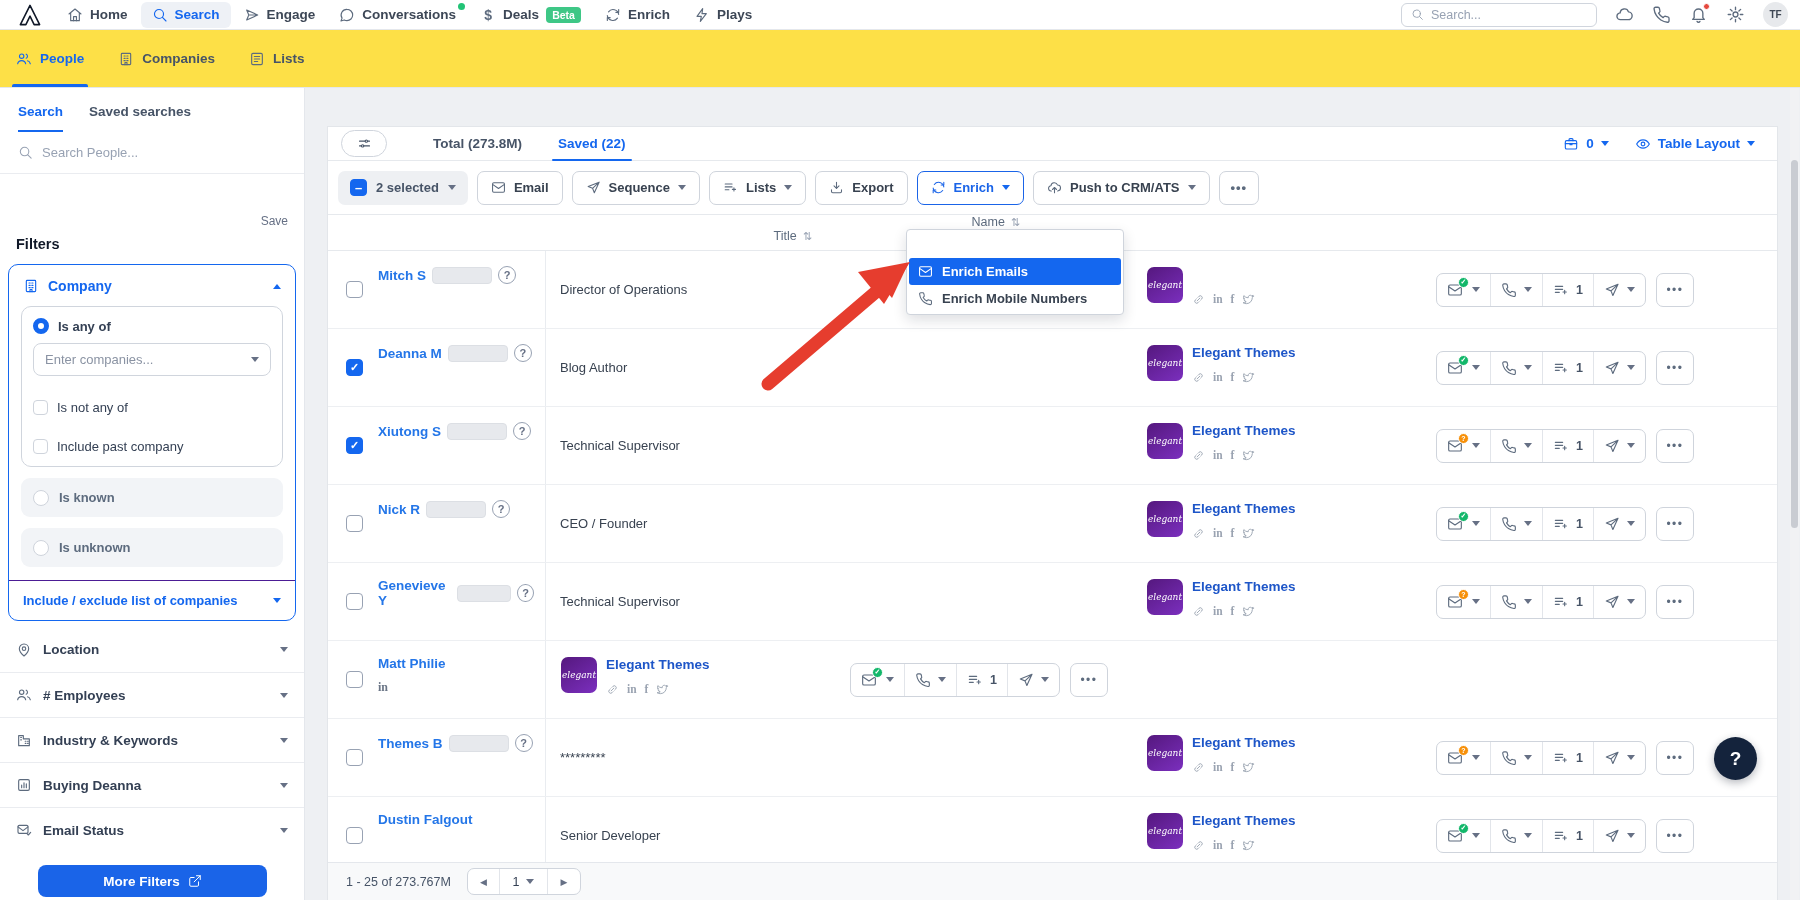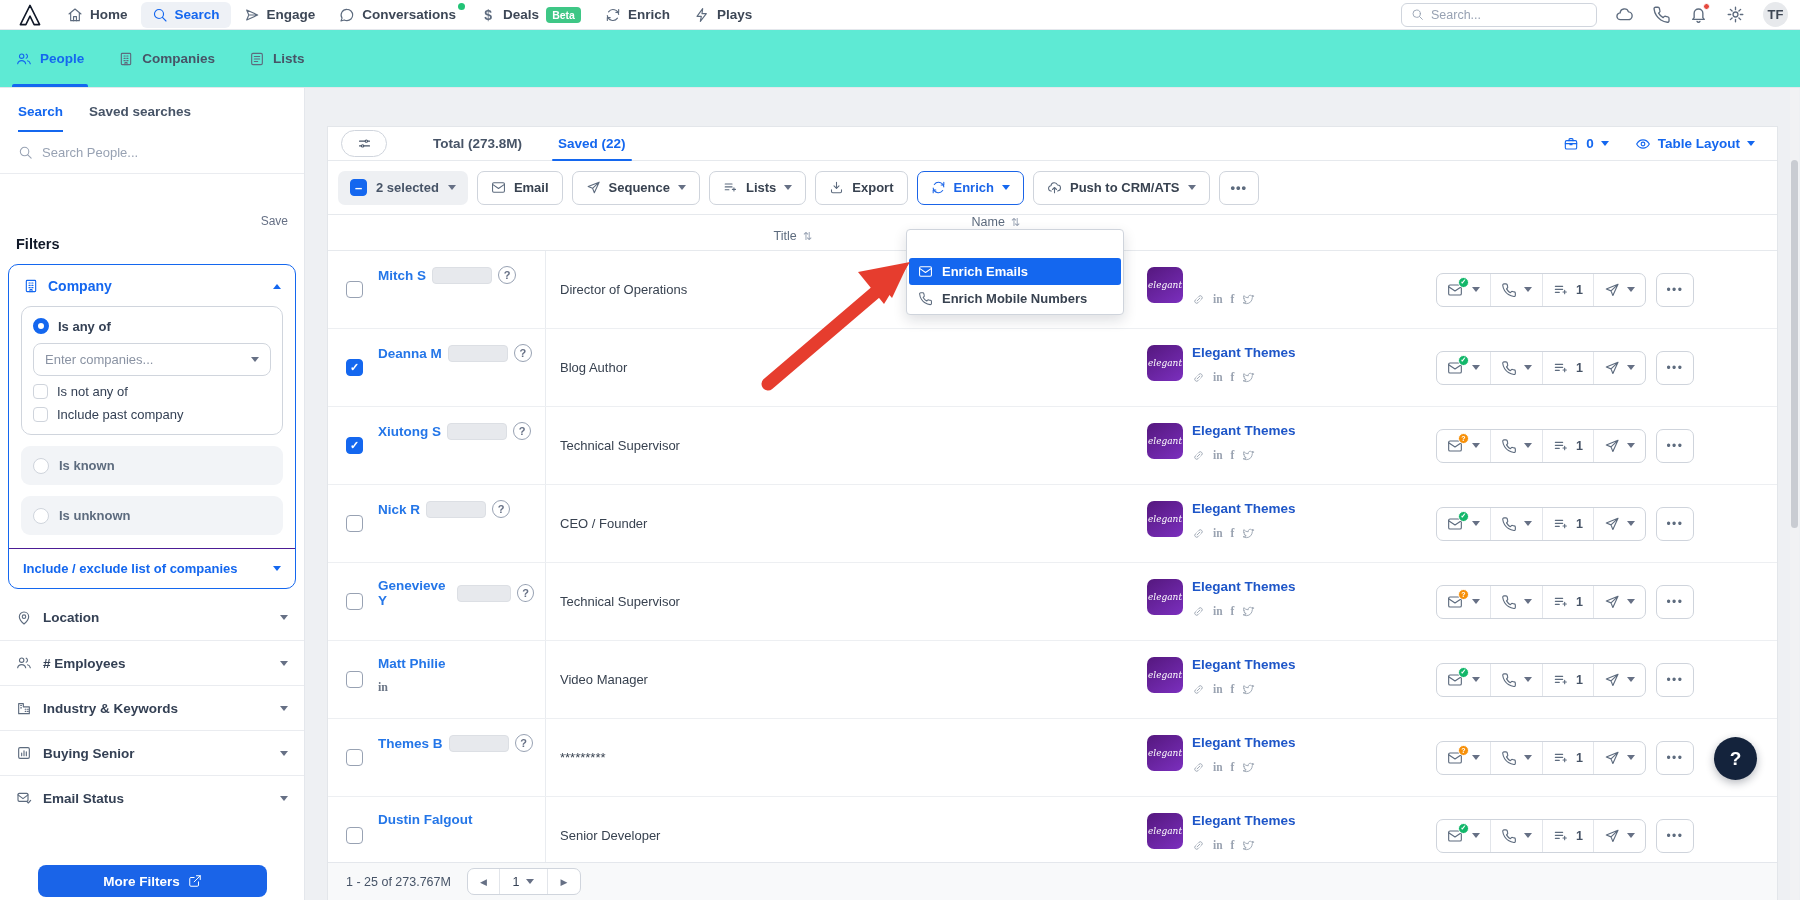--- a/index.html
+++ b/index.html
@@ -17,24 +17,24 @@
   .nav-item.active .ic { color:#1467ef; }
   .beta { background:#3ec786; color:#fff; font-size:10.5px; font-weight:700; padding:2px 6px; border-radius:4px; }
   .gdot { position:absolute; top:1px; right:2px; width:7px; height:7px; border-radius:50%; background:#22c376; }
   .nav-right { margin-left:auto; display:flex; align-items:center; gap:18px; }
   .nav-search { width:196px; height:24px; border:1px solid #d0d5dd; border-radius:6px; display:flex; align-items:center; gap:7px; padding:0 9px; color:#98a2b3; }
   .nav-search .ic { width:13px; height:13px; }
   .nav-search input { border:none; outline:none; width:150px; font-size:12.5px; color:#475467; font-family:inherit; background:transparent; }
   .nav-search input::placeholder { color:#98a2b3; }
   .top-ic { width:19px; height:19px; color:#5d6b7e; position:relative; cursor:pointer; }
   .rdot { position:absolute; top:-2px; right:-2px; width:7px; height:7px; border-radius:50%; background:#e5483d; border:1px solid #fff; }
-  .avatar { width:25px; height:25px; border-radius:50%; background:#e7e9ec; color:#3e4754; font-size:13px; font-weight:700; display:flex; align-items:center; justify-content:center; cursor:pointer; }
+  .avatar { width:25px; height:25px; border-radius:50%; background:#e7e9ec; color:#3e4754; font-size:10px; font-weight:700; display:flex; align-items:center; justify-content:center; cursor:pointer; }
 
   
-  .subnav { position:absolute; left:0; top:30px; width:1800px; height:58px; background:#5eead4; border-bottom:1px solid #e4e7ec; display:flex; align-items:center; padding:0 16px; gap:34px; }
+  .subnav { position:absolute; left:0; top:30px; width:1800px; height:58px; background:#fde047; border-bottom:1px solid #e4e7ec; display:flex; align-items:center; padding:0 16px; gap:34px; }
   .sub-tab { display:flex; align-items:center; gap:8px; font-size:13.5px; font-weight:600; color:#475467; height:100%; cursor:pointer; position:relative; }
   .sub-tab .ic { width:16px; height:16px; color:#5d6b7e; }
   .sub-tab.active { color:#1467ef; }
   .sub-tab.active .ic { color:#1467ef; }
   .sub-tab.active::after { content:""; position:absolute; left:-4px; right:-4px; bottom:0; height:3px; background:#1467ef; border-radius:2px 2px 0 0; }
 
   
   .sidebar { position:absolute; left:0; top:88px; width:305px; height:812px; background:#fff; border-right:1px solid #e4e7ec; z-index:5; }
   .sb-tabs { display:flex; gap:26px; padding:16px 18px 0; }
   .sb-tab { font-size:13.5px; font-weight:600; color:#475467; padding-bottom:11px; cursor:pointer; }
@@ -47,21 +47,21 @@
   .sb-head .t { font-size:14.5px; font-weight:700; color:#101828;margin-top:47px; }
   .sb-head .s { font-size:12px; color:#667085; cursor:pointer; }
   .co-card { margin:2px 8px 0; border:1.5px solid #1467ef; border-radius:10px; overflow:hidden; background:#fff; }
   .co-card-head { display:flex; align-items:center; gap:9px; padding:13px 14px 10px; color:#1467ef; cursor:pointer; }
   .co-card-head .ic { width:16px; height:16px; }
   .co-card-head .lbl { font-size:14px; font-weight:700; flex:1; }
   .optbox { margin:2px 12px 0; border:1px solid #d0d5dd; border-radius:10px; padding:11px 11px 12px; }
   .radio-row, .chk-row { display:flex; align-items:center; gap:9px; font-size:13px; font-weight:600; color:#344054; cursor:pointer; }
   .radio { width:16px; height:16px; border-radius:50%; border:1.5px solid #cfd4dc; background:#fff; flex:none; }
   .radio.on { border:5px solid #1467ef; }
-  .chk-row { margin-top:8px; font-weight:400; }
+  .chk-row { margin-top:24px; font-weight:400; }
   .chk { width:15px; height:15px; border:1.5px solid #cfd4dc; border-radius:4px; background:#fff; flex:none; }
   .sel { margin-top:9px; height:33px; border:1px solid #d0d5dd; border-radius:8px; display:flex; align-items:center; padding:0 11px; color:#8a93a3; font-size:13px; cursor:pointer; }
   .sel .grow { flex:1; }
   .gray-opt { margin:11px 12px 0; background:#f2f4f7; border-radius:9px; height:39px; display:flex; align-items:center; gap:10px; padding:0 12px; font-size:13px; font-weight:600; color:#5d6b7e; cursor:pointer; }
   .co-card-foot { margin-top:13px; border-top:1px solid #4c1d95; padding:12px 14px; display:flex; align-items:center; justify-content:space-between; color:#1467ef; font-size:13px; font-weight:700; cursor:pointer; }
   .sb-sec { display:flex; align-items:center; gap:11px; padding:0 16px; height:45px; border-top:1px solid #eaecf0; cursor:pointer; }
   .sb-sec:first-of-type { border-top:none; }
   .sb-secs { margin-top:6px; }
   .sb-sec .ic { width:16px; height:16px; color:#5d6b7e; }
   .sb-sec .lbl { flex:1; font-size:13.5px; font-weight:600; color:#344054; }
@@ -478,21 +478,21 @@
         </span>
       <span class="lbl">Industry &amp; Keywords</span>
       <span class="ca"></span>
     </div>
     <div class="sb-sec">
       <span class="ic">
           <svg>
             <use href="#i-barchart"></use>
           </svg>
         </span>
-      <span class="lbl">Buying Senior</span>
+      <span class="lbl">Buying Deanna</span>
       <span class="ca"></span>
     </div>
     <div class="sb-sec">
       <span class="ic">
           <svg>
             <use href="#i-mailstatus"></use>
           </svg>
         </span>
       <span class="lbl">Email Status</span>
       <span class="ca"></span>
@@ -975,21 +975,20 @@
   <div class="trow">
     <div class="c-sel">
         <span class="cb"></span>
       </div>
     <div class="c-name">
         <div class="nline">
           <span class="pname">Matt Philie</span>
         </div>
         <div class="inicon on">in</div>
       </div>
-    <div class="c-title">Video Manager</div>
     <div class="c-co">
         <span class="colg">elegant</span>
         <div>
           <div class="co-name">Elegant Themes</div>
           <div class="socials">
             <span class="ic">
               <svg>
                 <use href="#i-link"></use>
               </svg>
             </span>

